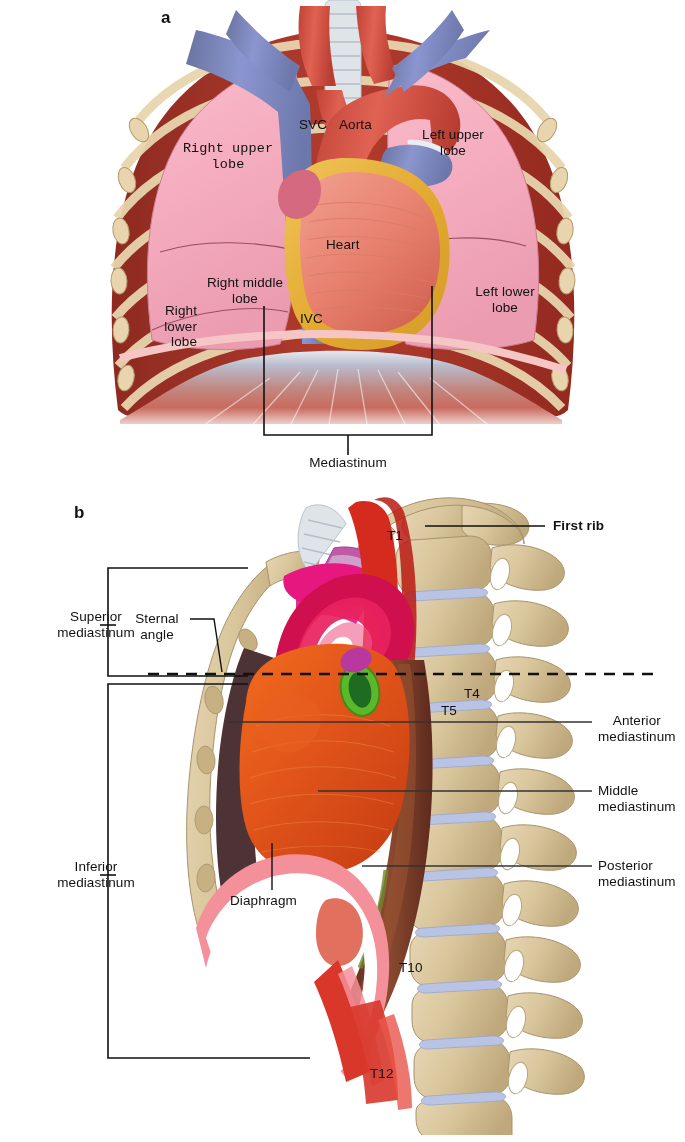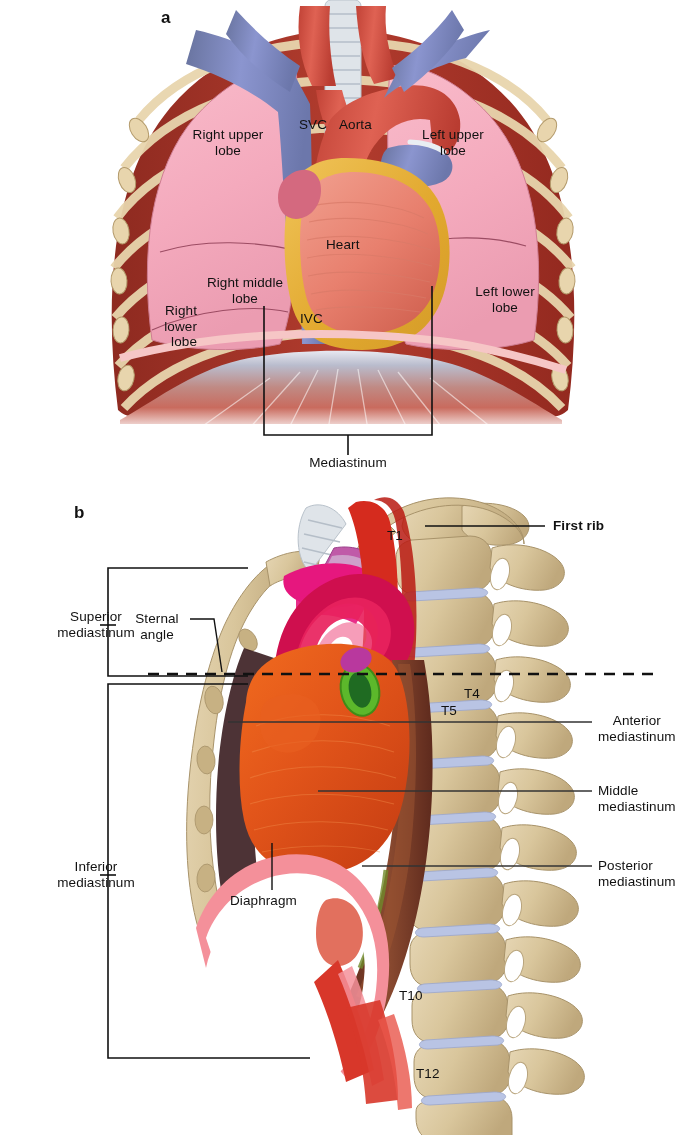--- a/index.html
+++ b/index.html
@@ -397,21 +397,21 @@
 
     <line x1="362" y1="866" x2="592" y2="866" stroke-width="1.4" stroke="#333"></line>
 
     <line x1="272" y1="843" x2="272" y2="890" stroke-width="1.4"></line>
   </g>
 </svg>
 </div>
 
 <div class="panel-letter" style="left:161px;top:8px;">a</div>
 
-<div class="lbl ctr" style="left:168px;top:127px;width:120px;">Right upper
+<div class="lbl ctr" style="left:168px;top:141px;width:120px;font-family:Liberation Mono, monospace;">Right upper
 lobe</div>
 
 <div class="lbl ctr" style="left:398px;top:127px;width:110px;">Left upper
 lobe</div>
 
 <div class="lbl" style="left:299px;top:117px;">SVC</div>
 
 <div class="lbl" style="left:339px;top:117px;">Aorta</div>
 
 <div class="lbl" style="left:326px;top:237px;">Heart</div>
@@ -433,23 +433,23 @@
 <div class="panel-letter" style="left:74px;top:503px;">b</div>
 
 <div class="lbl" style="left:553px;top:518px;font-weight:bold;">First rib</div>
 
 <div class="lbl" style="left:387px;top:528px;">T1</div>
 
 <div class="lbl" style="left:464px;top:648px;margin-top:38px;">T4</div>
 
 <div class="lbl" style="left:441px;top:703px;">T5</div>
 
-<div class="lbl" style="left:399px;top:960px;margin-top:28px;">T10</div>
-
-<div class="lbl" style="left:370px;top:1066px;margin-left:46px;">T12</div>
+<div class="lbl" style="left:399px;top:960px;">T10</div>
+
+<div class="lbl" style="left:370px;top:1066px;">T12</div>
 
 <div class="lbl rgt" style="left:0px;top:609px;width:96px;">Superior
 mediastinum</div>
 
 <div class="lbl rgt" style="left:0px;top:859px;width:96px;">Inferior
 mediastinum</div>
 
 <div class="lbl ctr" style="left:122px;top:611px;width:70px;">Sternal
 angle</div>
 

